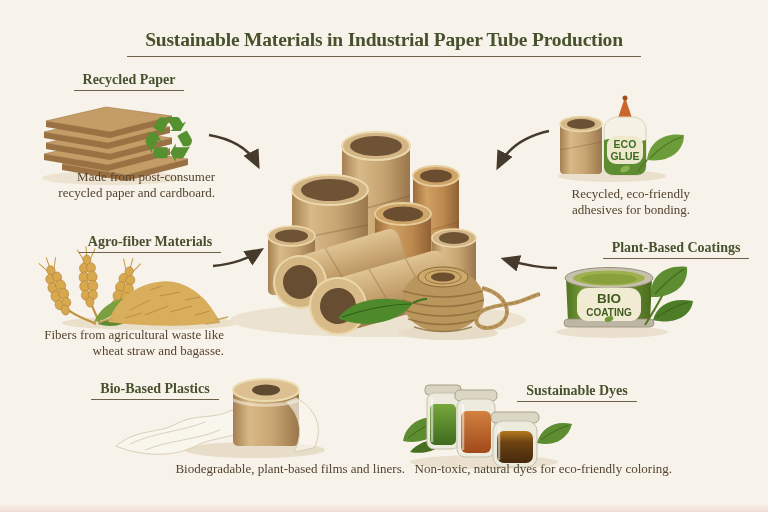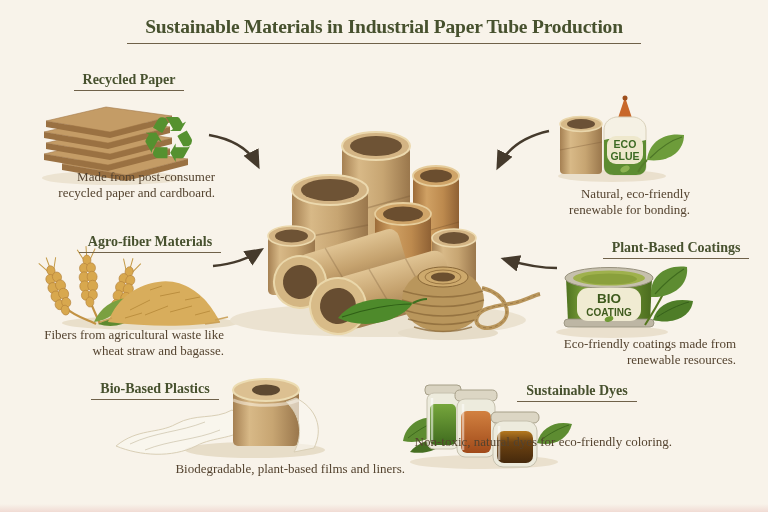--- a/index.html
+++ b/index.html
@@ -1,20 +1,20 @@
 <!DOCTYPE html>
 <html><head>
 <meta charset="utf-8">
 <style>
   html,body{margin:0;padding:0;background:#e8e2d6;}
   .canvas{position:relative;width:768px;height:512px;background:#f8f3ea;overflow:hidden;
           font-family:"Liberation Serif", serif;}
   .art{position:absolute;left:0;top:0;width:768px;height:512px;}
   .title-wrap{position:absolute;top:13px;left:0;right:0;text-align:center;}
-  .title{display:inline-block;margin:3px;font-size:19.5px;font-weight:bold;color:#47512e;
+  .title{display:inline-block;margin:16px;font-size:19.5px;font-weight:bold;color:#47512e;
          letter-spacing:-0.2px;border-bottom:1.6px solid #6f6149;padding:0 18px 5px;}
   .sec-h{position:absolute;text-align:center;font-size:14px;font-weight:bold;color:#47512e;}
   .sec-h span{display:inline-block;border-bottom:1.5px solid #6f6149;padding:0 9px 2px;}
   .sec-d{position:absolute;text-align:right;font-size:13px;line-height:1.22;color:#54432f;}
   .bottom-tint{position:absolute;left:0;right:0;bottom:0;height:8px;
                background:linear-gradient(to bottom, rgba(239,214,208,0), rgba(236,203,197,0.6));}
   .glue-label{font-family:"Liberation Sans", sans-serif;font-weight:bold;fill:#3c6a22;}
   .can-label{font-family:"Liberation Sans", sans-serif;font-weight:bold;fill:#3e5a1d;}
   .recycle{font-family:"DejaVu Sans", sans-serif;fill:#55912f;}
 </style>
@@ -289,26 +289,25 @@
   <div class="sec-h" style="left:40px;top:234px;width:220px">
     <span>Agro-fiber Materials</span>
   </div>
   <div class="sec-d" style="left:28px;top:327px;width:196px">Fibers from agricultural waste like wheat straw and bagasse.</div>
 
   <div class="sec-h" style="left:55px;top:381px;width:200px">
     <span>Bio-Based Plastics</span>
   </div>
   <div class="sec-d" style="left:85px;top:461px;width:320px">Biodegradable, plant-based films and liners.</div>
 
-  <div class="sec-d" style="left:530px;top:186px;width:160px">Natural, eco-friendly renewable for bonding.</div>
+  <div class="sec-d" style="left:530px;top:186px;width:160px">Recycled, eco-friendly adhesives for bonding.</div>
 
   <div class="sec-h" style="left:570px;top:240px;width:212px">
     <span>Plant-Based Coatings</span>
   </div>
-  <div class="sec-d" style="left:558px;top:336px;width:178px">Eco-friendly coatings made from renewable resources.</div>
 
   <div class="sec-h" style="left:482px;top:383px;width:190px">
     <span>Sustainable Dyes</span>
   </div>
-  <div class="sec-d" style="left:372px;top:434px;width:300px">Non-toxic, natural dyes for eco-friendly coloring.</div>
+  <div class="sec-d" style="left:372px;top:461px;width:300px">Non-toxic, natural dyes for eco-friendly coloring.</div>
 
   <div class="bottom-tint"></div>
 </div>
 
 </body></html>

